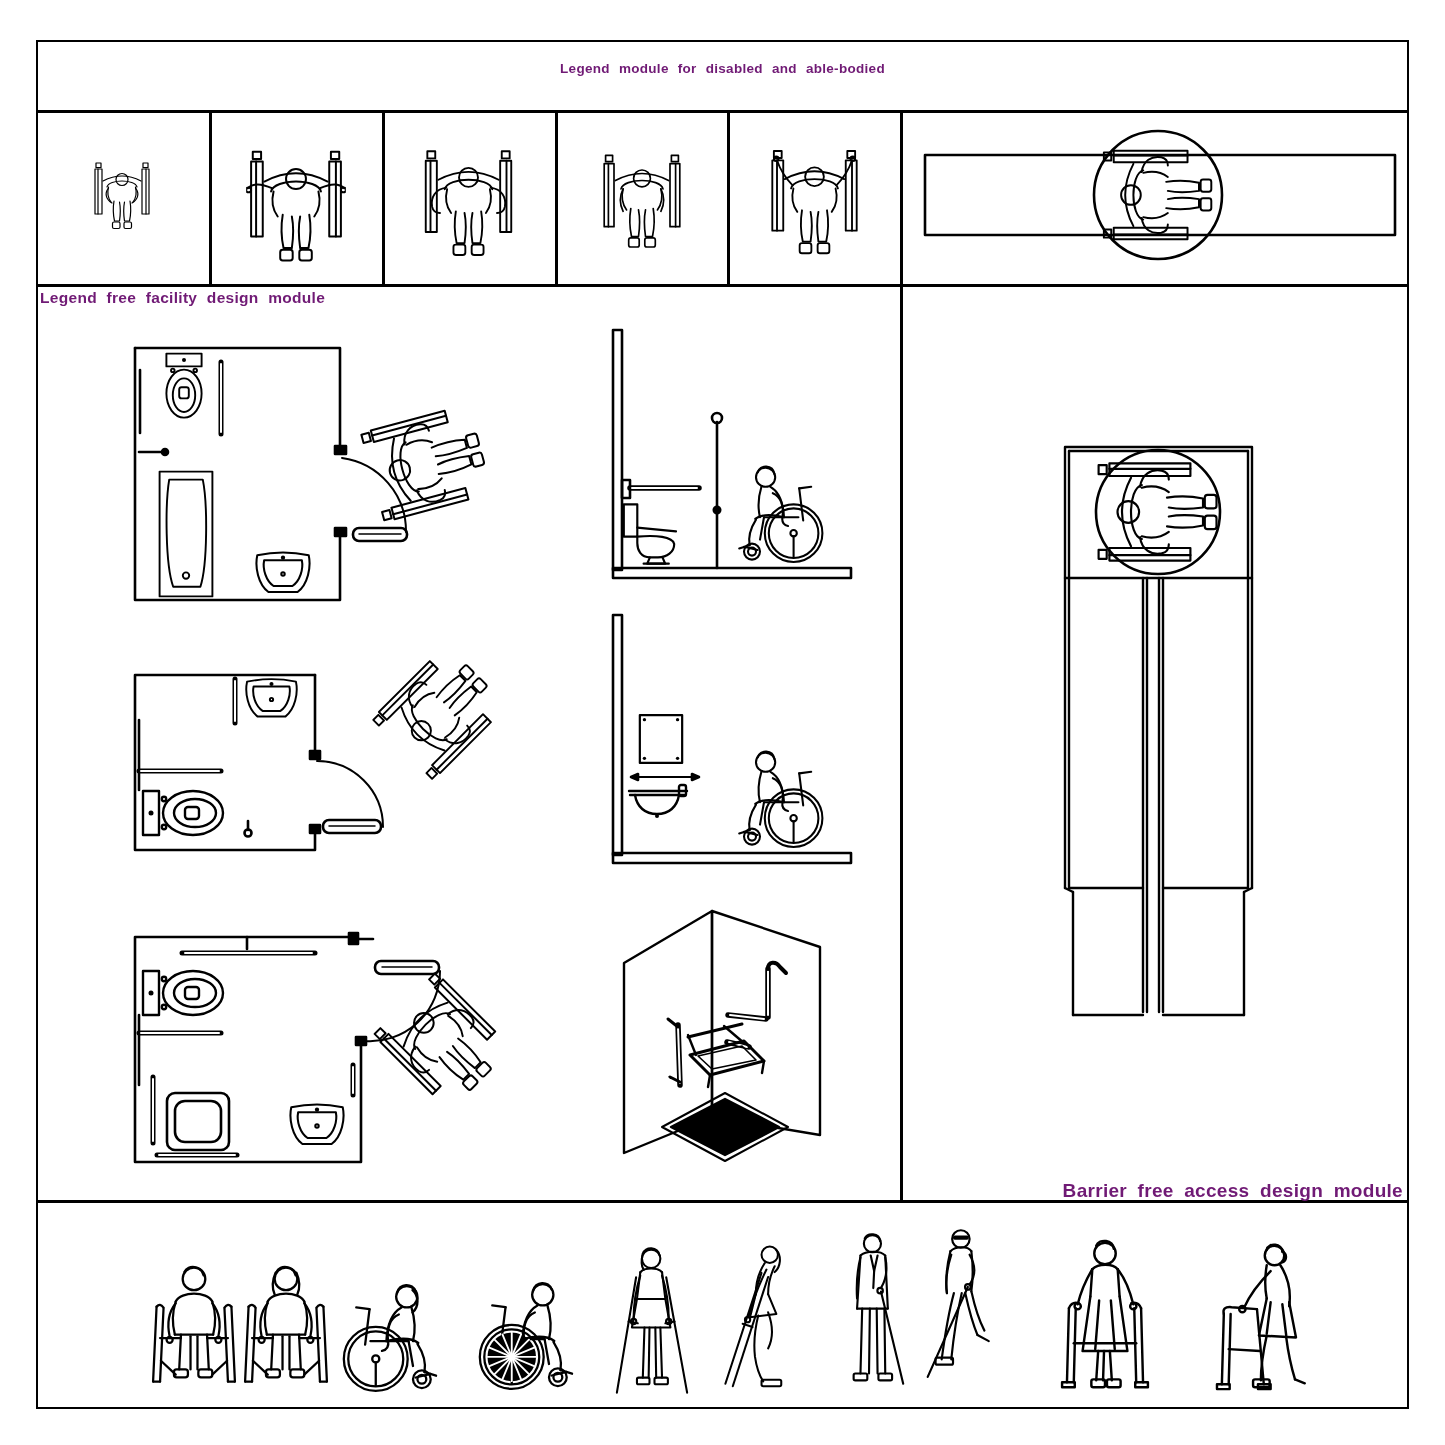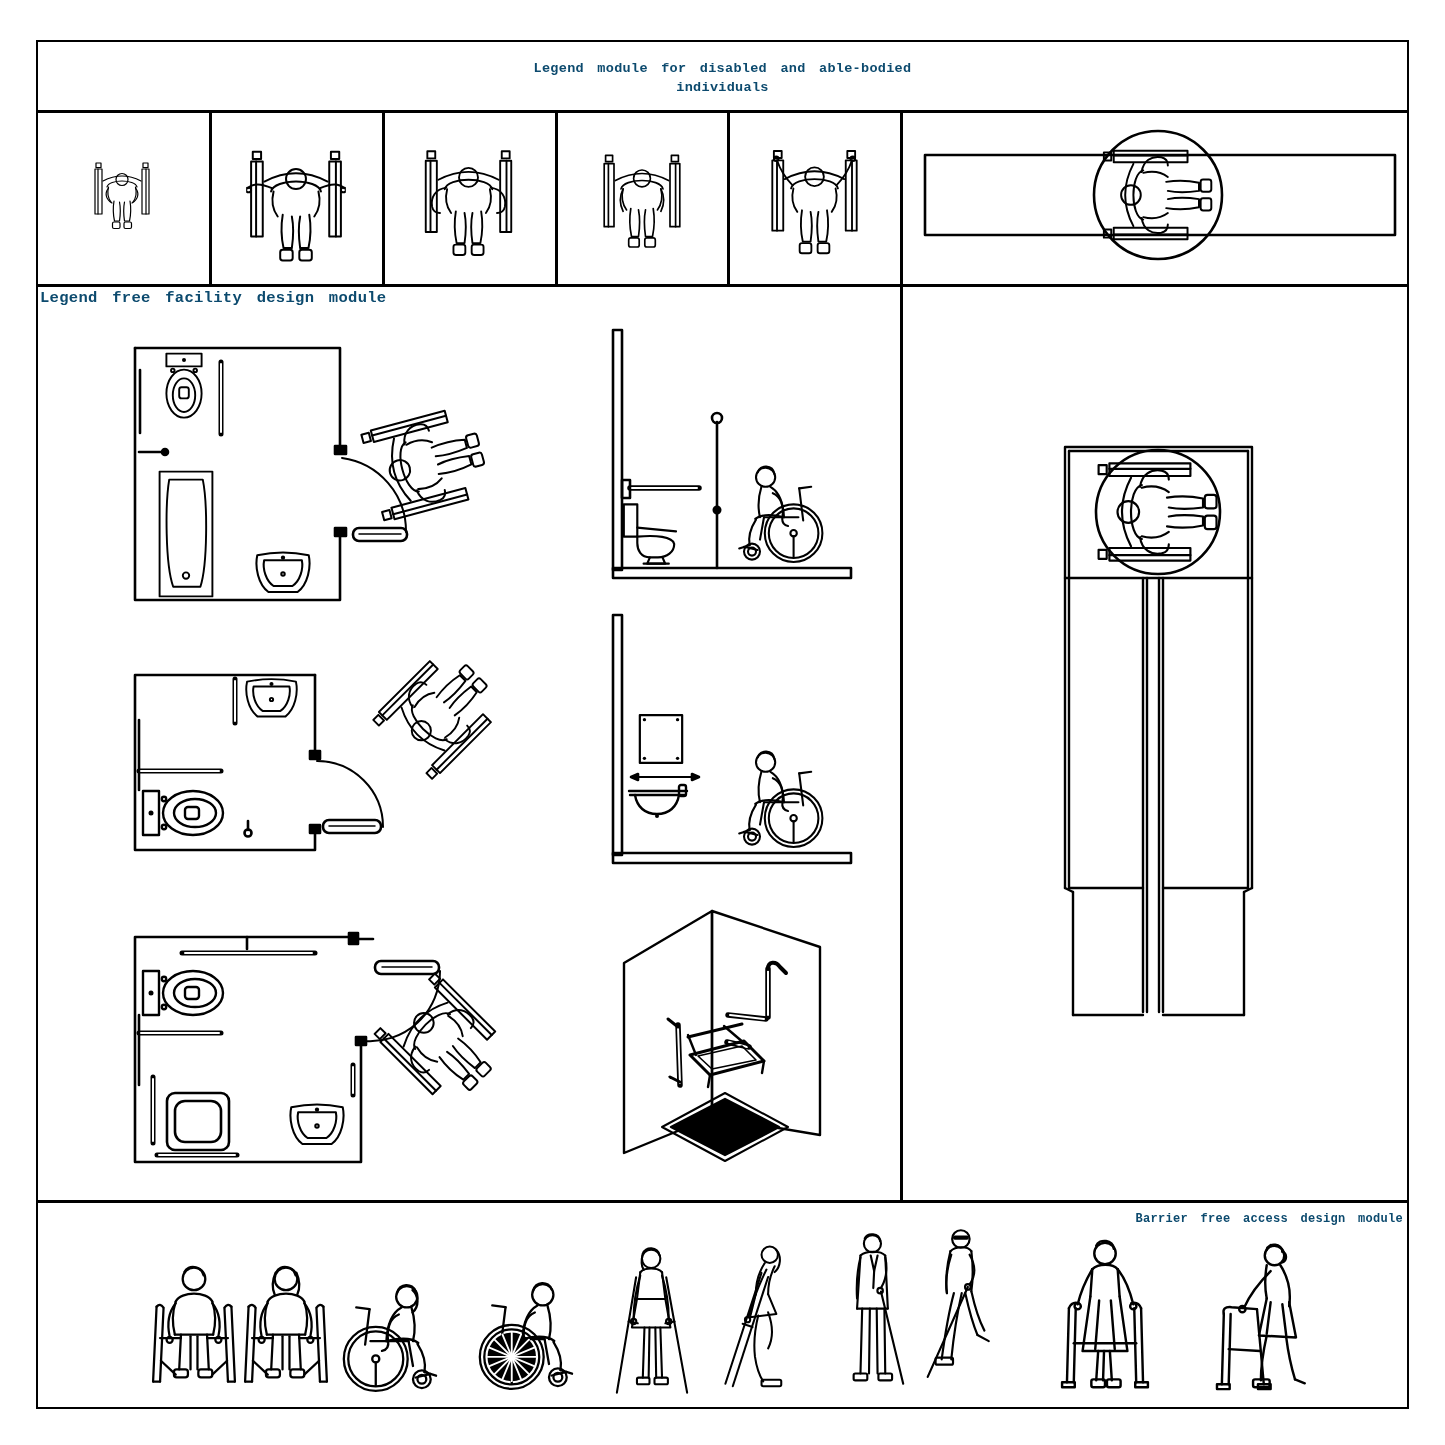--- a/index.html
+++ b/index.html
@@ -1,17 +1,17 @@
 <!DOCTYPE html>
 <html><head>
 <meta charset="utf-8">
 <style>
   html,body{margin:0;padding:0;background:#fff;}
   .page{position:relative;width:1445px;height:1445px;background:#ffffff;overflow:hidden;
-        font-family:Liberation Mono, monospace;color:#0c4a6e;}
+        font-family:Liberation Sans, sans-serif;color:#701a75;}
   .hline{position:absolute;background:#000;height:2.5px;}
   .vline{position:absolute;background:#000;width:2.5px;}
   .frame{position:absolute;border:2.5px solid #000;background:transparent;}
   .lbl{position:absolute;font-weight:700;letter-spacing:.3px;word-spacing:5px;white-space:nowrap;}
   .title{width:1445px;text-align:center;font-size:13.5px;line-height:19px;}
   svg{position:absolute;overflow:visible;}
   #defs{position:absolute;width:0;height:0;}
 </style>
 </head>
 <body>
@@ -304,25 +304,24 @@
   <div class="hline" style="left:36px;top:284px;width:1371px;"></div>
   <div class="vline" style="left:209px;top:110px;height:176px;"></div>
   <div class="vline" style="left:382px;top:110px;height:176px;"></div>
   <div class="vline" style="left:555px;top:110px;height:176px;"></div>
   <div class="vline" style="left:727px;top:110px;height:176px;"></div>
   <div class="vline" style="left:900px;top:110px;height:1092px;"></div>
   <div class="hline" style="left:36px;top:1200px;width:1371px;"></div>
 
   <div class="lbl title" style="left:0;top:59px;">
     <div>Legend module for disabled and able-bodied</div>
-    <div>individuals</div>
   </div>
 
   <div class="lbl" style="left:40px;top:289px;font-size:15.5px;">Legend free facility design module</div>
-  <div class="lbl" style="right:42px;top:1212px;font-size:12px;">Barrier free access design module</div>
+  <div class="lbl" style="right:42px;top:1180px;font-size:19px;">Barrier free access design module</div>
 
   <svg style="left:92px;top:156px;" width="60" height="80" viewBox="0 0 120 160">
       <use href="#wct1"></use>
     </svg>
   <svg style="left:246px;top:140px;" width="100" height="133" viewBox="0 0 120 160">
       <use href="#wct2"></use>
     </svg>
   <svg style="left:421px;top:140px;" width="95" height="127" viewBox="0 0 120 160">
       <use href="#wct3"></use>
     </svg>

